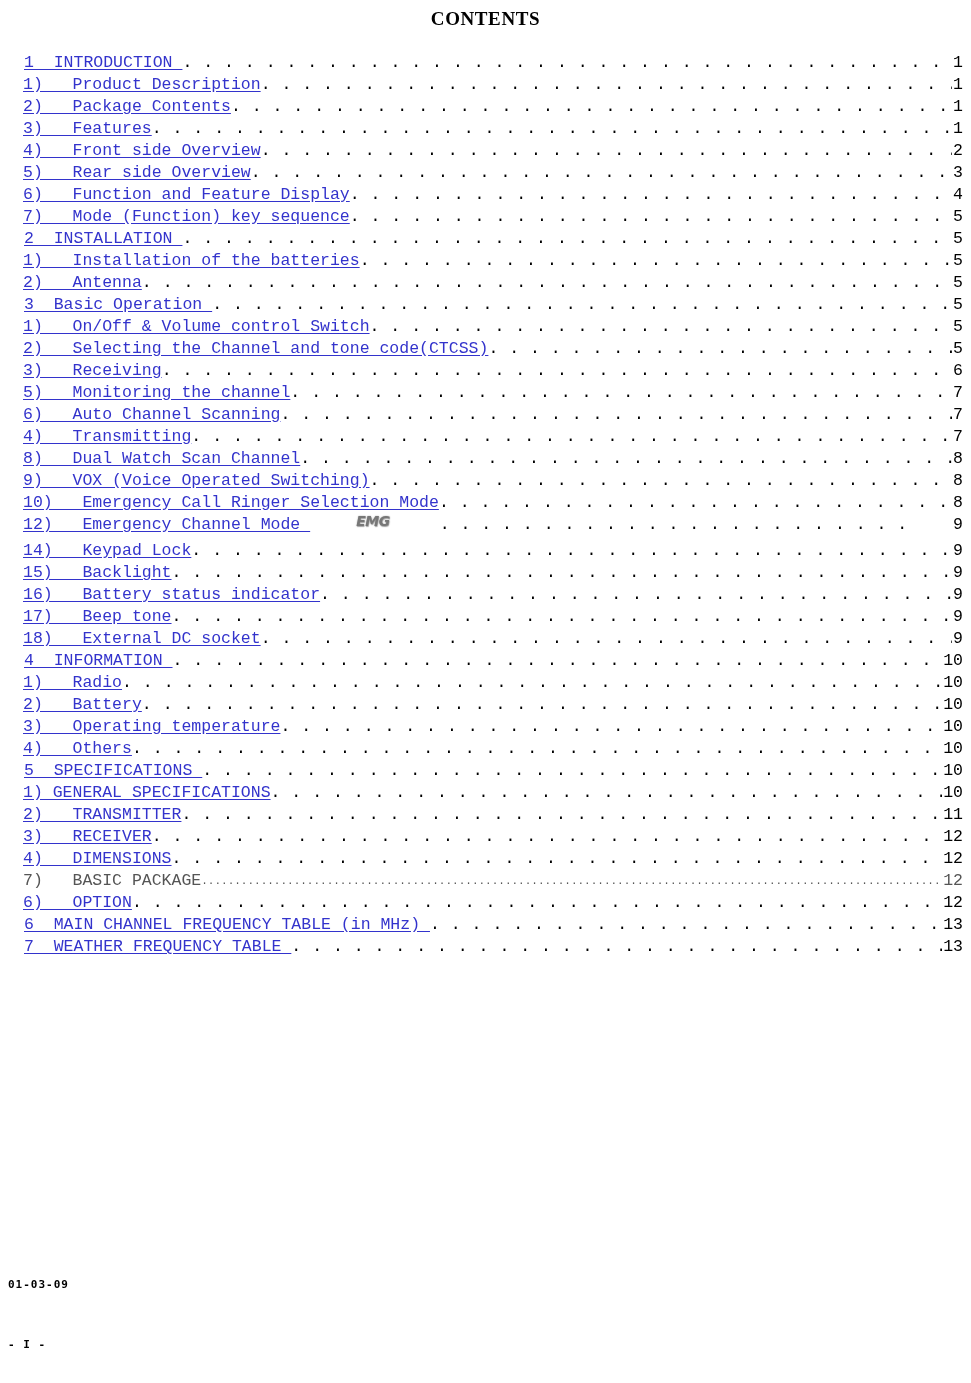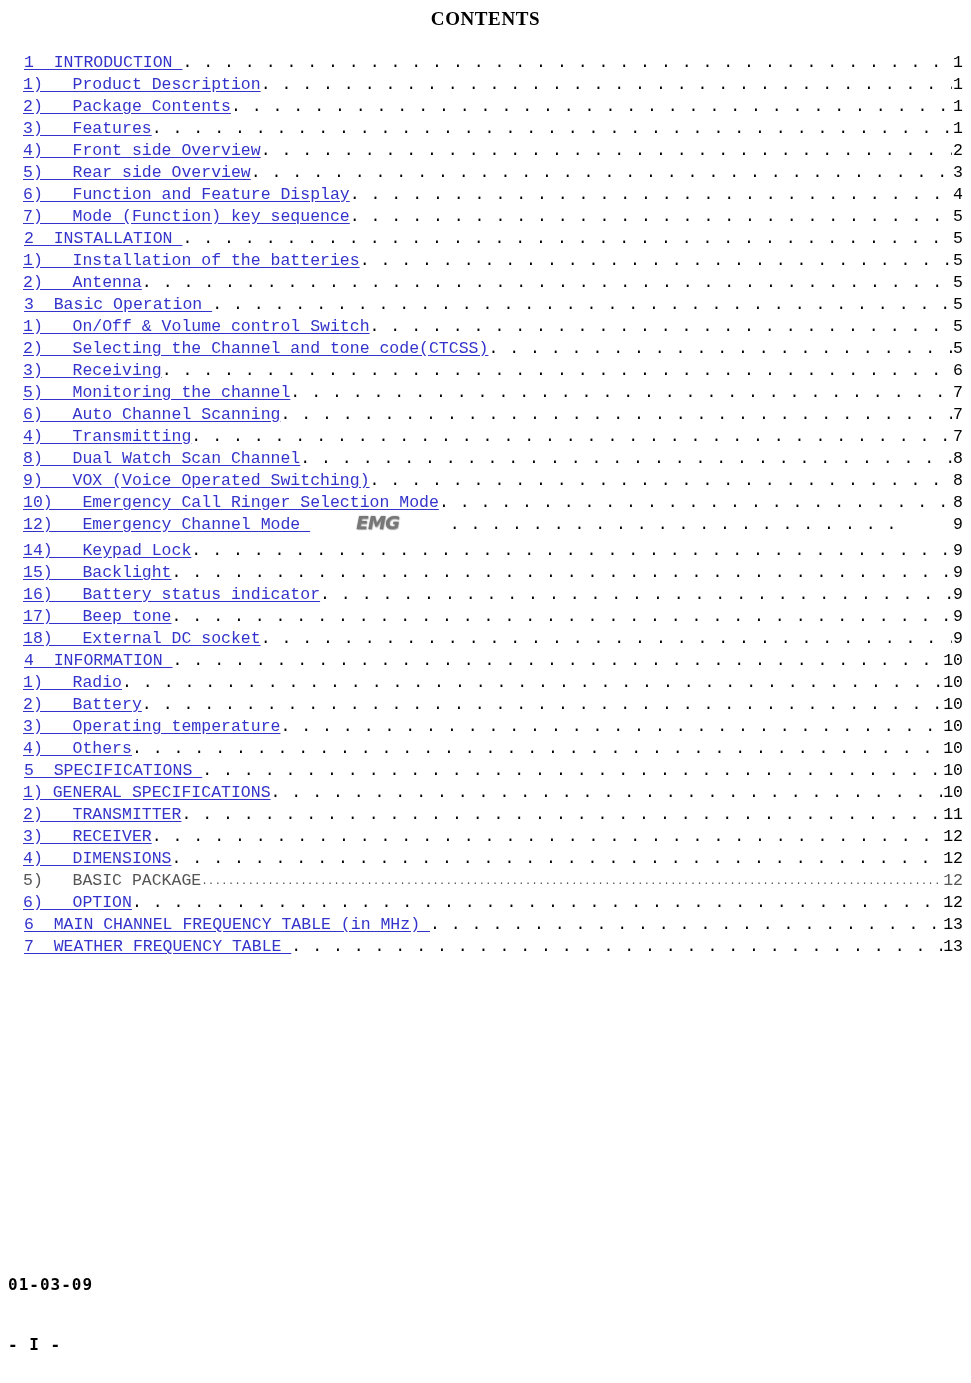--- a/index.html
+++ b/index.html
@@ -97,36 +97,36 @@
   .toc-page.fine { color: #555555; }
 
   
   .emg-logo {
     display: inline-block;
     vertical-align: -2px;
     margin: 0 6px 0 2px;
     font-family: "DejaVu Sans", sans-serif;
     font-weight: bold;
     font-style: italic;
-    font-size: 18px;
+    font-size: 14px;
     letter-spacing: -0.5px;
     color: #777777;
     text-shadow: 0 0 1.5px #999999, 0.5px 0.5px 1px #aaaaaa;
     text-decoration: none;
     line-height: 1;
   }
 
   
   #footer {
     position: absolute;
     left: 8px;
     bottom: 8px;
     font-family: "DejaVu Sans Mono", "Liberation Mono", monospace;
     font-weight: bold;
-    font-size: 16px;
+    font-size: 11px;
     line-height: 20px;
     letter-spacing: 1px;
     color: #000000;
     white-space: pre;
   }
 </style>
 </head>
 <body>
 
 <h1 id="doc-title">CONTENTS</h1>
@@ -162,21 +162,21 @@
     <div class="toc-row lvl1"><span class="toc-label">4  INFORMATION </span><span class="leader">. . . . . . . . . . . . . . . . . . . . . . . . . . . . . . . . . . . . . . . . . . . . . . . . . . . . . . . . . . . . . . . . . . . . . . . . . . . . . . . . . . . . . . . . . . . . . . . . . . . . . . . . . . . . . . . . . . . . . . . . . . . . . . . . . . . . . . . . . . . . . . . . . . . . . . . . . . . . . . . </span><span class="toc-page">10</span></div>
     <div class="toc-row lvl2"><span class="toc-label">1)   Radio</span><span class="leader">. . . . . . . . . . . . . . . . . . . . . . . . . . . . . . . . . . . . . . . . . . . . . . . . . . . . . . . . . . . . . . . . . . . . . . . . . . . . . . . . . . . . . . . . . . . . . . . . . . . . . . . . . . . . . . . . . . . . . . . . . . . . . . . . . . . . . . . . . . . . . . . . . . . . . . . . . . . . . . . </span><span class="toc-page">10</span></div>
     <div class="toc-row lvl2"><span class="toc-label">2)   Battery</span><span class="leader">. . . . . . . . . . . . . . . . . . . . . . . . . . . . . . . . . . . . . . . . . . . . . . . . . . . . . . . . . . . . . . . . . . . . . . . . . . . . . . . . . . . . . . . . . . . . . . . . . . . . . . . . . . . . . . . . . . . . . . . . . . . . . . . . . . . . . . . . . . . . . . . . . . . . . . . . . . . . . . . </span><span class="toc-page">10</span></div>
     <div class="toc-row lvl2"><span class="toc-label">3)   Operating temperature</span><span class="leader">. . . . . . . . . . . . . . . . . . . . . . . . . . . . . . . . . . . . . . . . . . . . . . . . . . . . . . . . . . . . . . . . . . . . . . . . . . . . . . . . . . . . . . . . . . . . . . . . . . . . . . . . . . . . . . . . . . . . . . . . . . . . . . . . . . . . . . . . . . . . . . . . . . . . . . . . . . . . . . . </span><span class="toc-page">10</span></div>
     <div class="toc-row lvl2"><span class="toc-label">4)   Others</span><span class="leader">. . . . . . . . . . . . . . . . . . . . . . . . . . . . . . . . . . . . . . . . . . . . . . . . . . . . . . . . . . . . . . . . . . . . . . . . . . . . . . . . . . . . . . . . . . . . . . . . . . . . . . . . . . . . . . . . . . . . . . . . . . . . . . . . . . . . . . . . . . . . . . . . . . . . . . . . . . . . . . . </span><span class="toc-page">10</span></div>
     <div class="toc-row lvl1"><span class="toc-label">5  SPECIFICATIONS </span><span class="leader">. . . . . . . . . . . . . . . . . . . . . . . . . . . . . . . . . . . . . . . . . . . . . . . . . . . . . . . . . . . . . . . . . . . . . . . . . . . . . . . . . . . . . . . . . . . . . . . . . . . . . . . . . . . . . . . . . . . . . . . . . . . . . . . . . . . . . . . . . . . . . . . . . . . . . . . . . . . . . . . </span><span class="toc-page">10</span></div>
     <div class="toc-row lvl2"><span class="toc-label">1) GENERAL SPECIFICATIONS</span><span class="leader">. . . . . . . . . . . . . . . . . . . . . . . . . . . . . . . . . . . . . . . . . . . . . . . . . . . . . . . . . . . . . . . . . . . . . . . . . . . . . . . . . . . . . . . . . . . . . . . . . . . . . . . . . . . . . . . . . . . . . . . . . . . . . . . . . . . . . . . . . . . . . . . . . . . . . . . . . . . . . . . </span><span class="toc-page">10</span></div>
     <div class="toc-row lvl2"><span class="toc-label">2)   TRANSMITTER</span><span class="leader">. . . . . . . . . . . . . . . . . . . . . . . . . . . . . . . . . . . . . . . . . . . . . . . . . . . . . . . . . . . . . . . . . . . . . . . . . . . . . . . . . . . . . . . . . . . . . . . . . . . . . . . . . . . . . . . . . . . . . . . . . . . . . . . . . . . . . . . . . . . . . . . . . . . . . . . . . . . . . . . </span><span class="toc-page">11</span></div>
     <div class="toc-row lvl2"><span class="toc-label">3)   RECEIVER</span><span class="leader">. . . . . . . . . . . . . . . . . . . . . . . . . . . . . . . . . . . . . . . . . . . . . . . . . . . . . . . . . . . . . . . . . . . . . . . . . . . . . . . . . . . . . . . . . . . . . . . . . . . . . . . . . . . . . . . . . . . . . . . . . . . . . . . . . . . . . . . . . . . . . . . . . . . . . . . . . . . . . . . </span><span class="toc-page">12</span></div>
     <div class="toc-row lvl2"><span class="toc-label">4)   DIMENSIONS</span><span class="leader">. . . . . . . . . . . . . . . . . . . . . . . . . . . . . . . . . . . . . . . . . . . . . . . . . . . . . . . . . . . . . . . . . . . . . . . . . . . . . . . . . . . . . . . . . . . . . . . . . . . . . . . . . . . . . . . . . . . . . . . . . . . . . . . . . . . . . . . . . . . . . . . . . . . . . . . . . . . . . . . </span><span class="toc-page">12</span></div>
-    <div class="toc-row lvl2"><span class="toc-label plain">5)   BASIC PACKAGE</span><span class="leader fine">...............................................................................................................................................................</span><span class="toc-page fine">12</span></div>
+    <div class="toc-row lvl2"><span class="toc-label plain">7)   BASIC PACKAGE</span><span class="leader fine">...............................................................................................................................................................</span><span class="toc-page fine">12</span></div>
     <div class="toc-row lvl2"><span class="toc-label">6)   OPTION</span><span class="leader">. . . . . . . . . . . . . . . . . . . . . . . . . . . . . . . . . . . . . . . . . . . . . . . . . . . . . . . . . . . . . . . . . . . . . . . . . . . . . . . . . . . . . . . . . . . . . . . . . . . . . . . . . . . . . . . . . . . . . . . . . . . . . . . . . . . . . . . . . . . . . . . . . . . . . . . . . . . . . . . </span><span class="toc-page">12</span></div>
     <div class="toc-row lvl1"><span class="toc-label">6  MAIN CHANNEL FREQUENCY TABLE (in MHz) </span><span class="leader">. . . . . . . . . . . . . . . . . . . . . . . . . . . . . . . . . . . . . . . . . . . . . . . . . . . . . . . . . . . . . . . . . . . . . . . . . . . . . . . . . . . . . . . . . . . . . . . . . . . . . . . . . . . . . . . . . . . . . . . . . . . . . . . . . . . . . . . . . . . . . . . . . . . . . . . . . . . . . . . </span><span class="toc-page">13</span></div>
     <div class="toc-row lvl1"><span class="toc-label">7  WEATHER FREQUENCY TABLE </span><span class="leader">. . . . . . . . . . . . . . . . . . . . . . . . . . . . . . . . . . . . . . . . . . . . . . . . . . . . . . . . . . . . . . . . . . . . . . . . . . . . . . . . . . . . . . . . . . . . . . . . . . . . . . . . . . . . . . . . . . . . . . . . . . . . . . . . . . . . . . . . . . . . . . . . . . . . . . . . . . . . . . . </span><span class="toc-page">13</span></div>
   </div>
 
 <div id="footer">
   <div>01-03-09</div>
   <div>- I -</div>
 </div>
 

